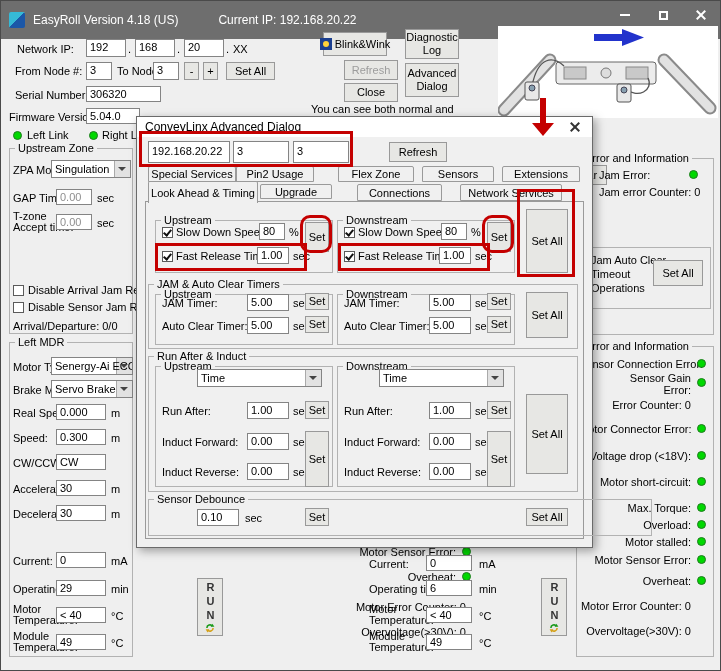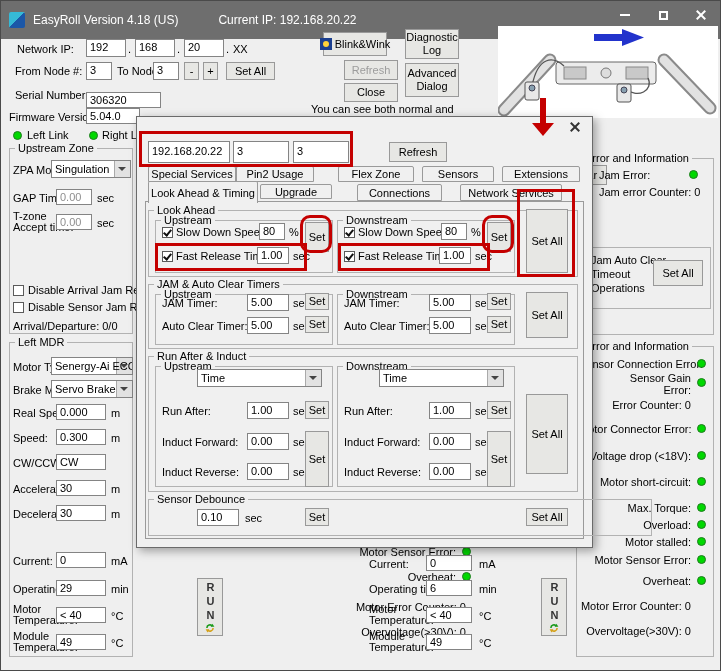--- a/index.html
+++ b/index.html
@@ -90,21 +90,21 @@
   <div class="F" style="left:85px;top:61px;width:26px;height:18px">3</div>
   <span class="L" style="left:116px;top:64px">To Node #:</span>
   <div class="F" style="left:152px;top:61px;width:26px;height:18px">3</div>
   <div class="B" style="left:183px;top:61px;width:15px;height:18px">-</div>
   <div class="B" style="left:202px;top:61px;width:15px;height:18px">+</div>
   <div class="B" style="left:225px;top:61px;width:49px;height:18px">Set All</div>
   <div class="B dis" style="left:343px;top:59px;width:54px;height:20px">Refresh</div>
   <div class="B" style="left:404px;top:62px;width:54px;height:34px">Advanced Dialog</div>
 
   <span class="L" style="left:14px;top:88px">Serial Number:</span>
-  <div class="F" style="left:85px;top:91px;width:75px;height:16px">306320</div>
+  <div class="F" style="left:85px;top:85px;width:75px;height:16px">306320</div>
   <div class="B" style="left:343px;top:82px;width:54px;height:19px">Close</div>
 
   <span class="L" style="left:8px;top:110px">Firmware Version:</span>
   <div class="F" style="left:85px;top:107px;width:54px;height:16px">5.04.0</div>
   <span class="L" style="left:310px;top:102px">You can see both normal and</span>
 
   <span class="led" style="left:12px;top:130px"></span>
   <span class="L" style="left:26px;top:128px">Left Link</span>
   <span class="led" style="left:88px;top:130px"></span>
   <span class="L" style="left:101px;top:128px">Right Link</span>
@@ -265,20 +265,23 @@
       <path d="M34,60 C40,30 55,30 66,40" stroke="#555" fill="none" stroke-width="1.3"></path>
       <path d="M126,62 C140,74 156,64 150,52" stroke="#555" fill="none" stroke-width="1.3"></path>
       <rect x="27" y="56" width="14" height="18" rx="2" fill="#e8e8e8" stroke="#555"></rect>
       <circle cx="34" cy="62" r="3" fill="#88a0b0" stroke="#445"></circle>
       <rect x="119" y="58" width="14" height="18" rx="2" fill="#e8e8e8" stroke="#555"></rect>
       <circle cx="126" cy="64" r="3" fill="#88a0b0" stroke="#445"></circle>
     </svg>
   </div>
 
   <div class="dlg">
+    <div class="dtitle">
+      <span>ConveyLinx Advanced Dialog</span>
+    </div>
     <div class="dlgx">
         <span class="ic-x dark"></span>
       </div>
 
     <div class="F" style="left:11px;top:24px;width:82px;height:22px;line-height:1.6">192.168.20.22</div>
     <div class="F" style="left:96px;top:24px;width:56px;height:22px;line-height:1.6">3</div>
     <div class="F" style="left:156px;top:24px;width:56px;height:22px;line-height:1.6">3</div>
     <div class="B" style="left:252px;top:25px;width:58px;height:20px">Refresh</div>
 
     <div class="tab" style="left:11px;top:49px;width:88px">Special Services</div>
@@ -287,23 +290,20 @@
     <div class="tab" style="left:285px;top:49px;width:72px">Sensors</div>
     <div class="tab" style="left:365px;top:49px;width:78px">Extensions</div>
 
     <div class="tab active" style="left:11px;top:64px;width:110px">Look Ahead &amp; Timing</div>
     <div class="tab" style="left:123px;top:67px;width:72px;height:15px">Upgrade</div>
     <div class="tab" style="left:220px;top:67px;width:85px;height:17px">Connections</div>
     <div class="tab" style="left:323px;top:67px;width:102px;height:17px">Network Services</div>
 
     <div class="pane" style="left:8px;top:84px;width:439px;height:338px"></div>
 
-    <fieldset class="G" style="left:11px;top:88px;width:430px;height:72px">
-      <legend style="background:#f0f0f0">Look Ahead</legend>
-    </fieldset>
     <fieldset class="G" style="left:18px;top:98px;width:178px;height:58px">
       <legend style="background:#f0f0f0">Upstream</legend>
     </fieldset>
     <span class="cb on" style="left:25px;top:110px"></span>
     <span class="L" style="left:39px;top:109px">Slow Down Speed</span>
     <div class="F" style="left:122px;top:106px;width:26px;height:17px">80</div>
     <span class="L" style="left:152px;top:109px">%</span>
     <div class="B" style="left:168px;top:105px;width:24px;height:30px">Set</div>
     <span class="cb on" style="left:25px;top:134px"></span>
     <span class="L" style="left:39px;top:133px">Fast Release Time</span>

